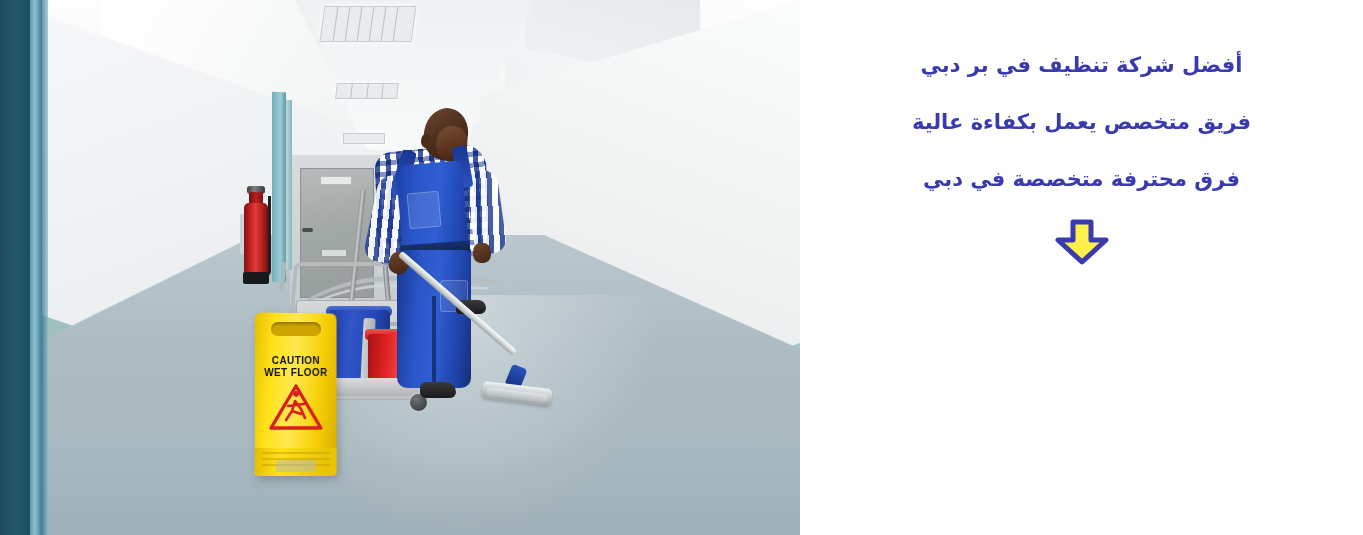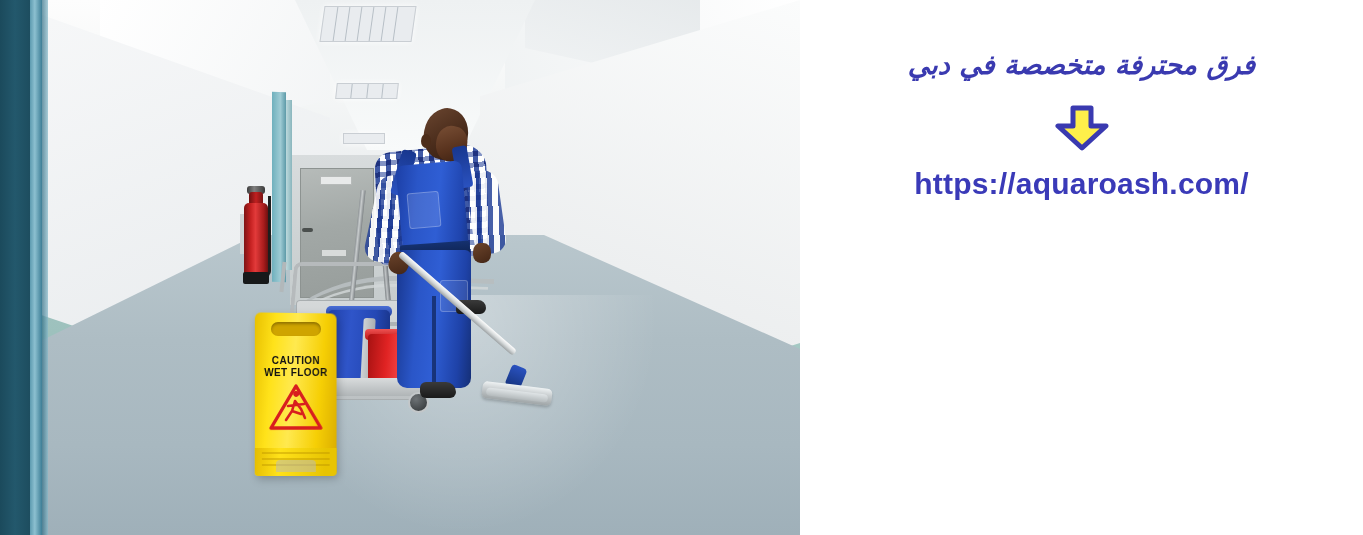--- a/index.html
+++ b/index.html
@@ -456,21 +456,21 @@
     text-align:center;
     width:540px;
     color:#3a3ab0;
     font-family:"DejaVu Sans","Liberation Sans",sans-serif;
     font-weight:bold;
     font-size:21px;
     line-height:26px;
     margin:0 0 31px 0;
     white-space:nowrap;
   }
-  .ar-line.l3{font-size:27px;font-style:italic;}
+  .ar-line.l3{font-size:21px;}
   .arrow-wrap{
     width:100%;
     display:flex;justify-content:center;align-items:center;
     margin-top:-4px;margin-bottom:16px;
   }
   .url{
     color:#3a3ab8;
     font-family:"Liberation Sans","DejaVu Sans",sans-serif;
     font-weight:bold;
     font-size:30px;
@@ -600,28 +600,29 @@
 
     <div class="mop-stick"></div>
     <div class="mop-joint"></div>
     <div class="mop-head"></div>
     <div class="mop-pad"></div>
 
   </div>
 
   <div class="textpanel">
 
-
+    <div class="ar-line l0">أفضل شركة تنظيف في بر دبي</div>
+
+    <div class="ar-line l1">فريق متخصص يعمل بكفاءة عالية</div>
 
 
     <div class="ar-line l3">فرق محترفة متخصصة في دبي</div>
 
     <div class="arrow-wrap">
       <svg width="56" height="46" viewBox="0 0 56 46" aria-hidden="true">
         <path d="M19 3 H37 V21 H52 L28 43 L4 21 H19 Z" fill="#ffef4a" stroke="#3a3ab0" stroke-width="5" stroke-linejoin="round"></path>
       </svg>
     </div>
 
-    <a class="url" href="#" style="text-decoration:none">https://aquaroash.com/</a>
 
   </div>
 
 </div>
 
 </body></html>

